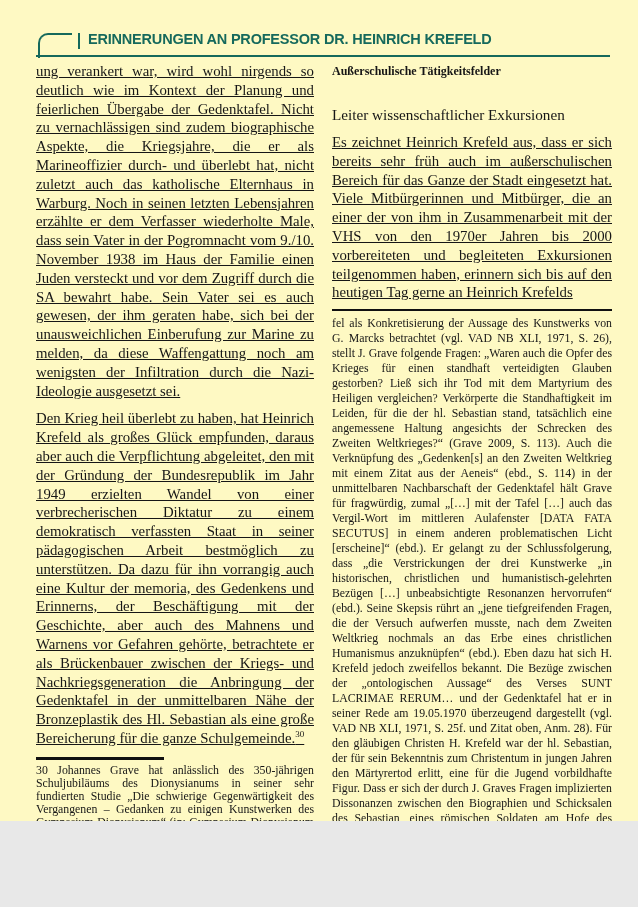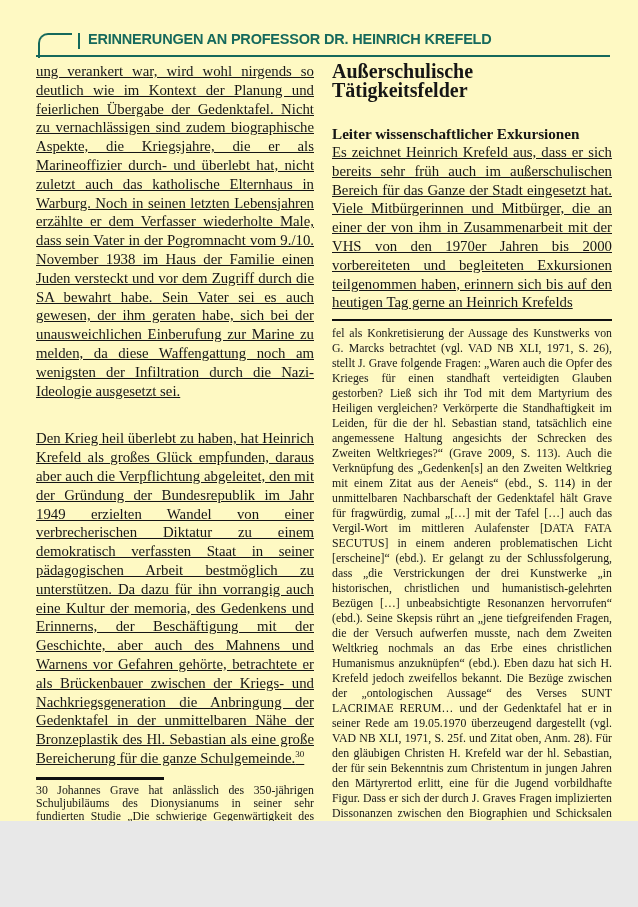--- a/index.html
+++ b/index.html
@@ -68,21 +68,21 @@
   }
   .col-left  { left: 36px;  width: 278px; }
   .col-right { left: 332px; width: 280px; }
 
   .body-text {
     margin: 0;
     font-size: 14.8px;
     line-height: 18.8px;
     text-decoration: underline;
   }
-  .para-gap { margin-top: 29px; }
+  .para-gap { margin-top: 9px; }
 
   sup.fn-ref {
     font-size: 9px;
     line-height: 0;
     vertical-align: super;
   }
 
   
   .fn-rule-short {
     width: 128px;
@@ -99,29 +99,29 @@
   .footnote-text {
     margin: 0;
     font-size: 11.8px;
     line-height: 13.1px;
   }
   .col-right .footnote-text { line-height: 15px; }
 
   
   .section-heading {
     margin: 0 0 24px 0;
-    font-size: 20px;
+    font-size: 12px;
     font-weight: bold;
     line-height: 19px;
     text-align: left;
   }
   .subsection-heading {
-    margin: 0 0 0 0;
+    margin: 0 0 9px 0;
     font-size: 15.2px;
-    font-weight: bold;
+    font-weight: normal;
     line-height: 19px;
     text-align: left;
   }
 
   
   .pagenum {
     position: absolute;
     left: 36px;
     top: 871px;
     display: flex;

